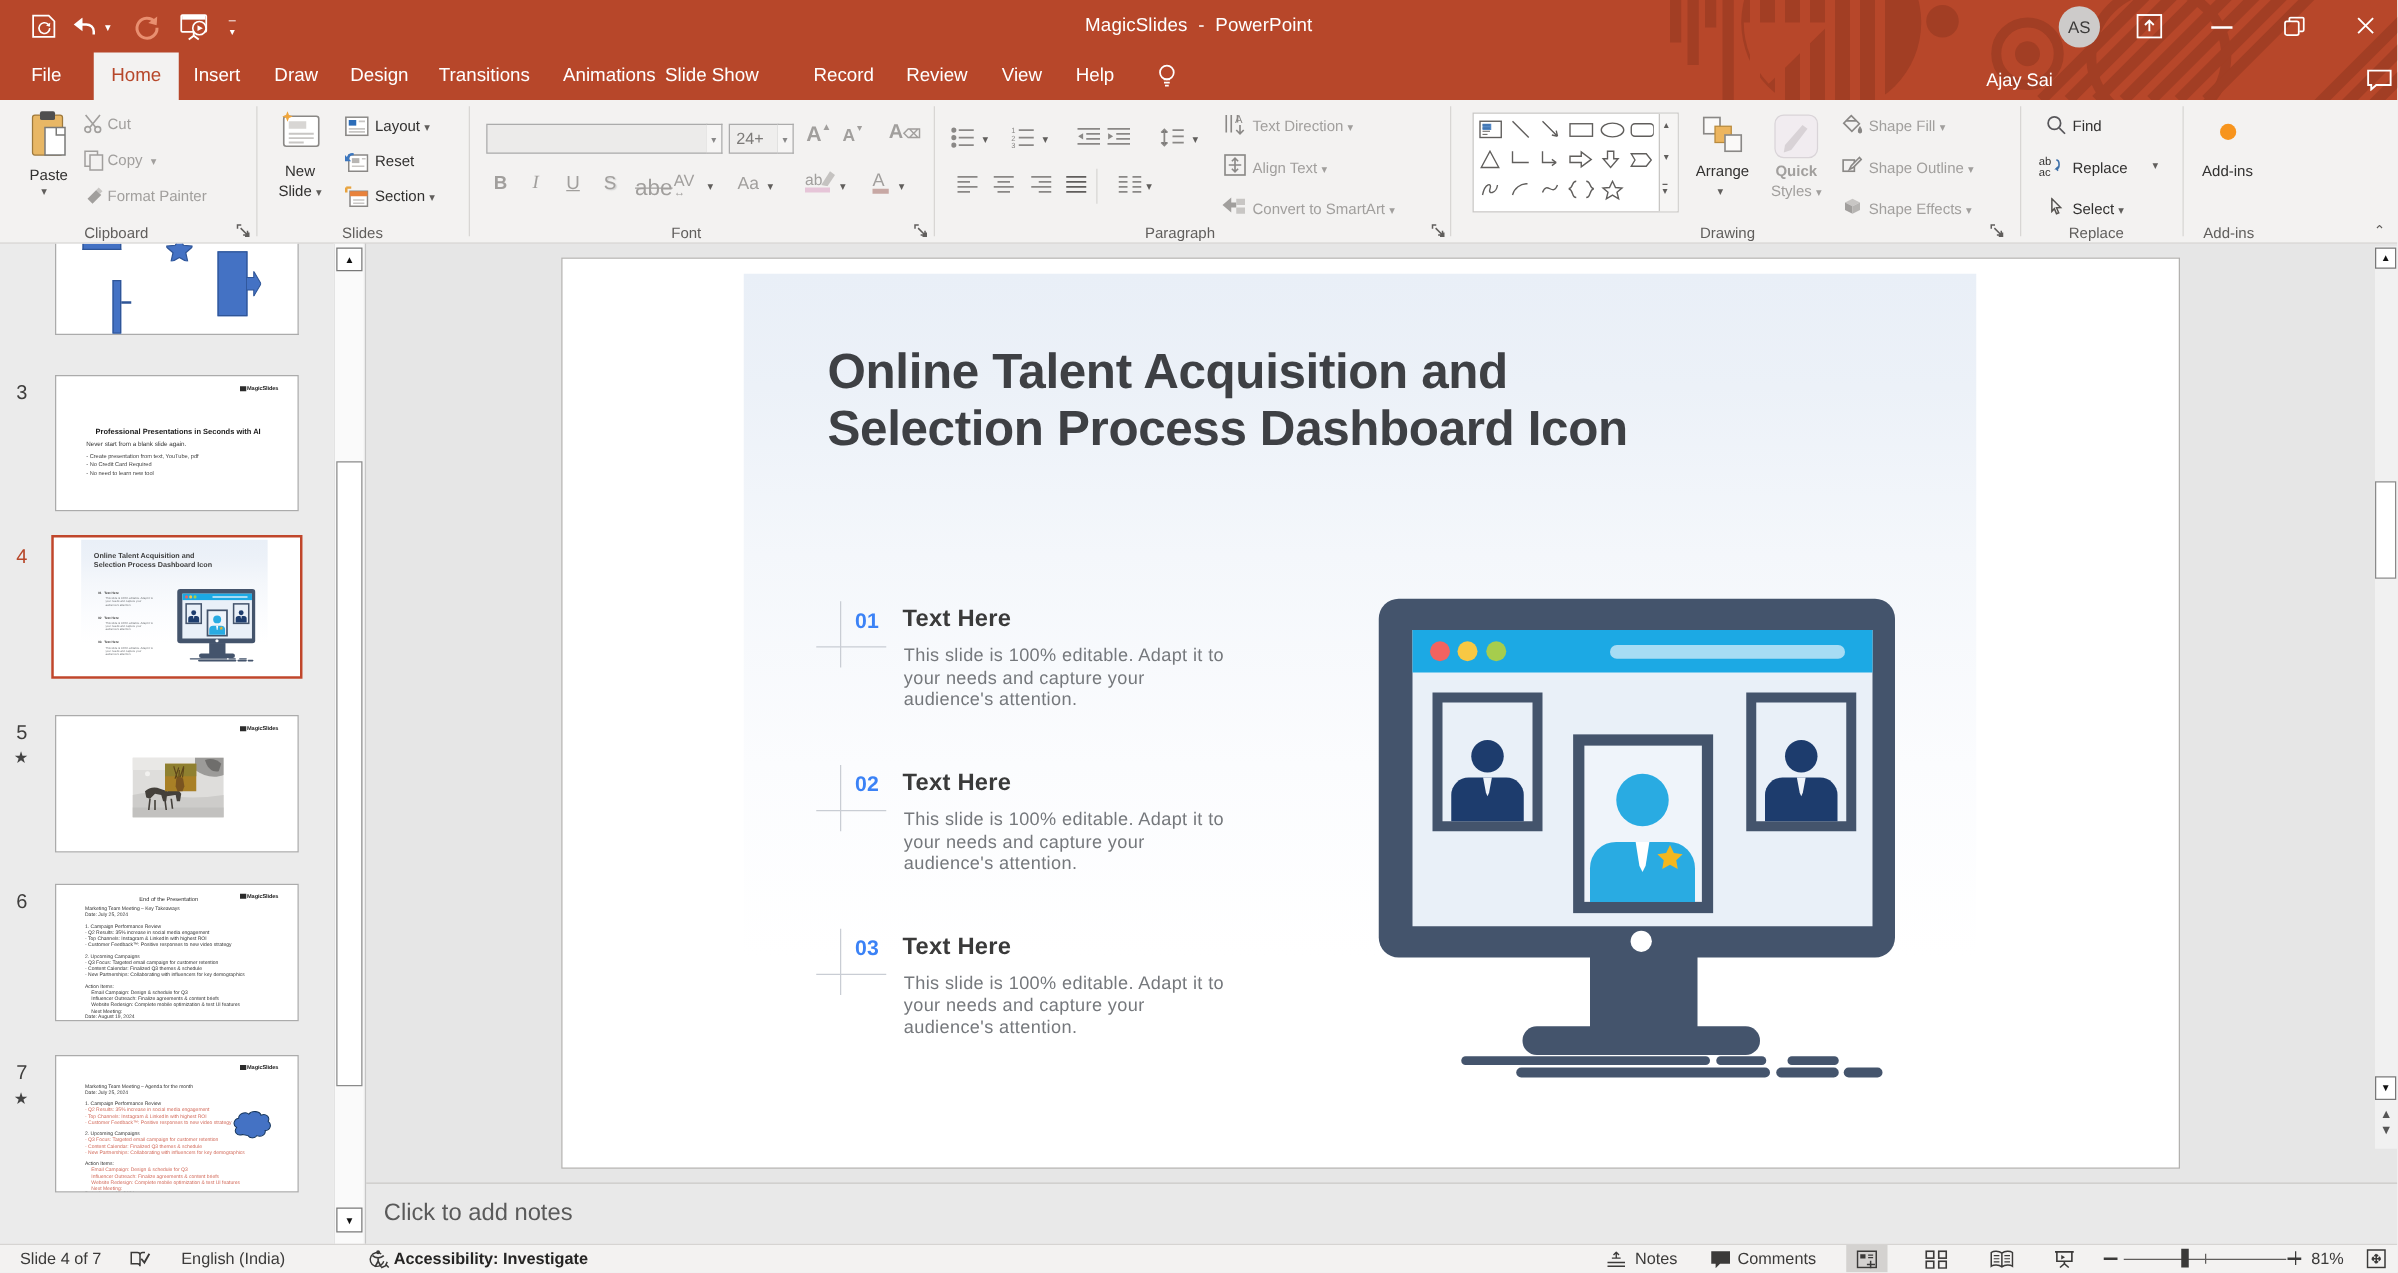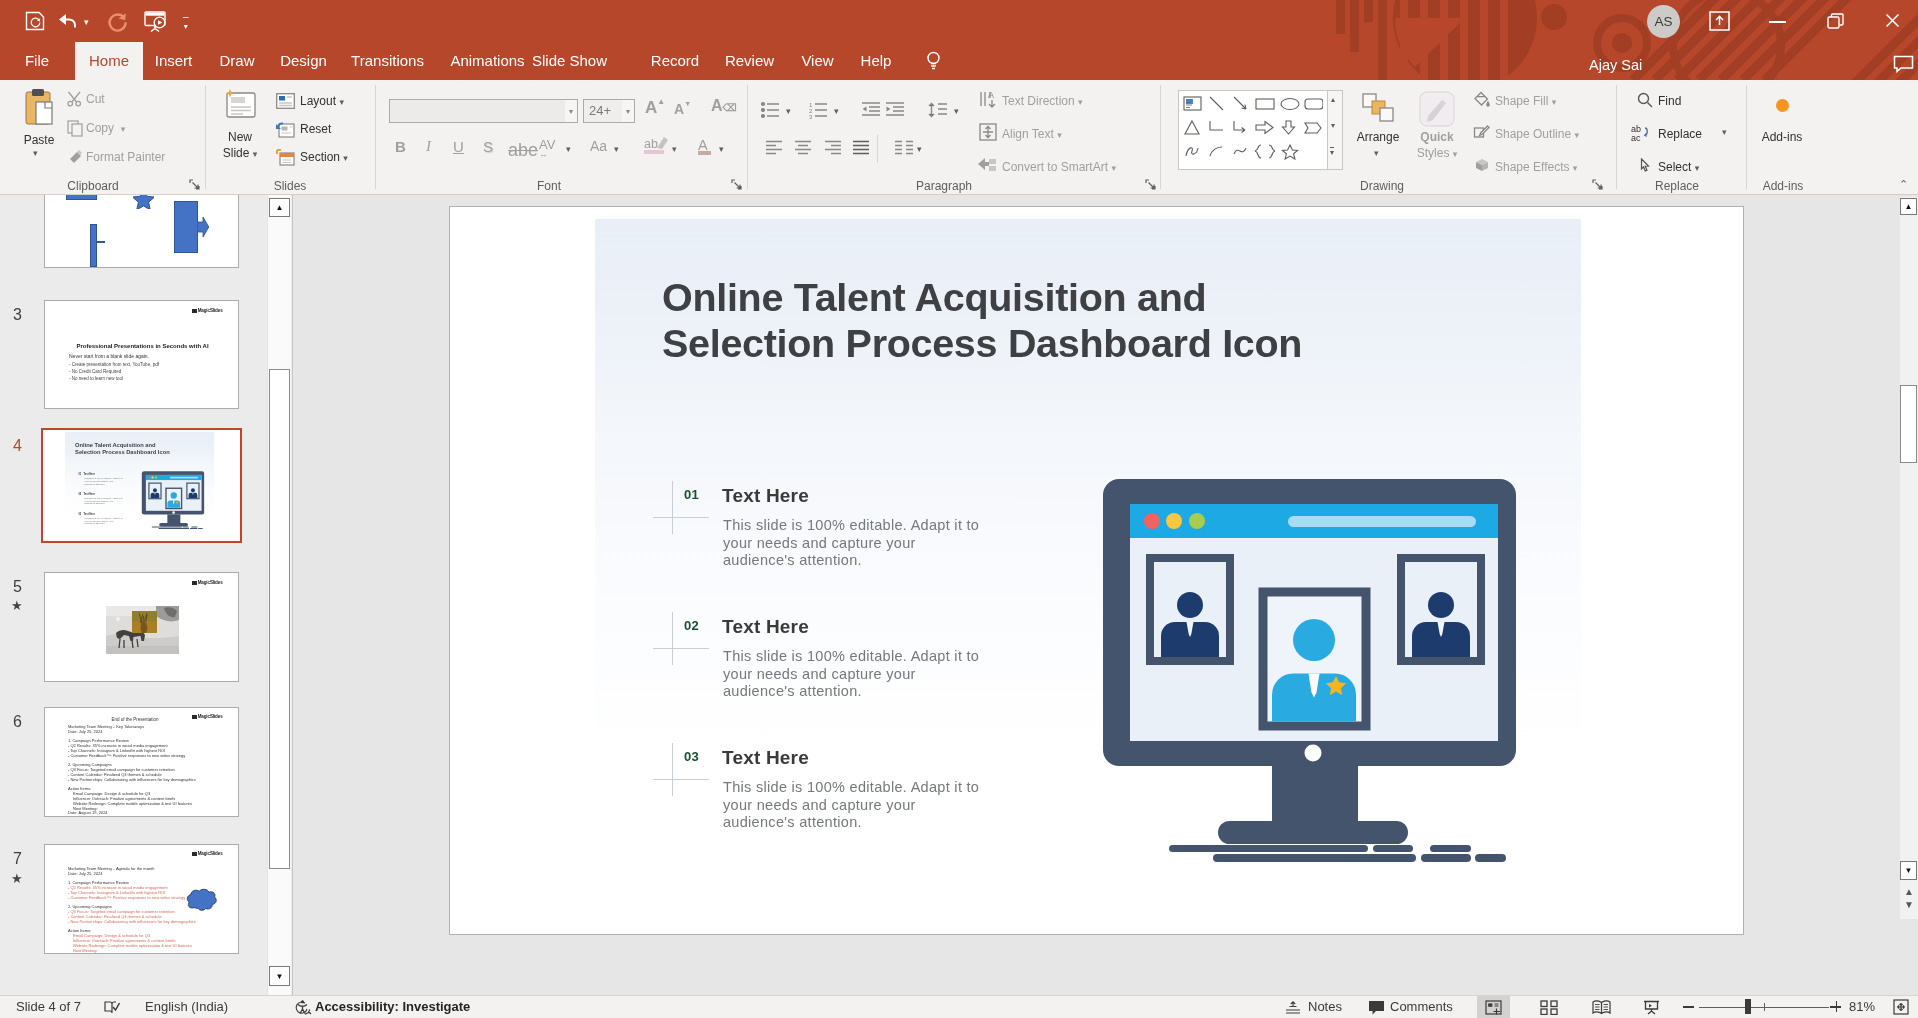--- a/index.html
+++ b/index.html
@@ -32,21 +32,21 @@
   .tstar { position:absolute; left:11px; font-size:13px; color:#444; }
   #thumbscroll { position:absolute; left:267px; top:0px; width:24px; height:801px; background:#FAFAFA; border-left:1px solid #E3E3E3; }
   #paneborder { position:absolute; left:292px; top:195px; width:1px; height:801px; background:#C6C6C6; }
 
   
   #edit { position:absolute; left:293px; top:195px; width:1625px; height:751px; background:#E6E6E6; }
   #canvas { position:absolute; left:156px; top:11px; width:1295px; height:729px; background:#fff; border:1px solid #B3B1AF; }
   #grad { position:absolute; left:145px; top:12px; width:986px; height:700px;
           background:linear-gradient(180deg,#E9EFF7 0%, #ECF1F8 13%, #F4F7FB 32%, #FBFCFE 56%, #FFF 78%); }
   #slidetitle { position:absolute; left:212px; top:67px; font-size:39.5px; line-height:46px; font-weight:bold; color:#3E4044; letter-spacing:-0.3px; }
-  .item-num { position:absolute; font-size:13px; font-weight:bold; color:#14532d; letter-spacing:0.2px; }
+  .item-num { position:absolute; font-size:17px; font-weight:bold; color:#3b82f6; letter-spacing:0.2px; }
   .item-head { position:absolute; font-size:19px; font-weight:bold; color:#3A3A3A; letter-spacing:0.2px; }
   .item-body { position:absolute; font-size:14.5px; line-height:17.6px; color:#75787C; letter-spacing:0.3px; }
   .vguide { position:absolute; width:1px; height:53px; background:#C9CDD4; }
   .hguide { position:absolute; width:56px; height:1px; background:#C9CDD4; }
 
   
   #notes { position:absolute; left:293px; top:946px; width:1625px; height:49px; background:#E9E9E9; border-top:1px solid #C9C7C5; }
   #notes span { position:absolute; left:14px; top:13px; font-size:19px; color:#5A5A5A; }
 
   
@@ -110,20 +110,21 @@
     </svg>
     <svg class="abs" style="left:144px;top:10px;" width="24" height="23" viewBox="0 0 24 23" fill="none" stroke="#fff" stroke-width="1.4">
       <rect x="1" y="2" width="20" height="13.5" rx="1"></rect>
       <rect x="1.7" y="2.7" width="18.6" height="3" fill="#fff" stroke="none"></rect>
       <path d="M11 15.5 L11 18.5 M7 21.5 L11 18.5 15 21.5" stroke-width="1.5"></path>
       <circle cx="15.5" cy="12.5" r="5.3" fill="#B7472A" stroke="#fff" stroke-width="1.3"></circle>
       <path d="M14 10.2 L18.3 12.5 14 14.8 Z" fill="#fff" stroke="none"></path>
     </svg>
     <div class="abs" style="left:183px;top:12px;color:#fff;font-size:10px;line-height:9px;text-align:center;">–<br><span style="font-size:8px;">▾</span></div>
 
+    <div id="title"><span style="letter-spacing:0.1px;">MagicSlides&nbsp;&nbsp;-&nbsp;&nbsp;PowerPoint</span></div>
 
     <div class="abs" style="left:1589px;top:0;height:42px;line-height:42px;color:#fff;font-size:14.5px;margin-top:44px;">Ajay Sai</div>
     <div class="abs" style="left:1647px;top:5px;width:33px;height:33px;border-radius:50%;background:#CDCBCA;color:#3B3A39;font-size:13.5px;text-align:center;line-height:33px;">AS</div>
     <svg class="abs" style="left:1709px;top:11px;" width="21" height="20" viewBox="0 0 21 20" fill="none" stroke="#fff" stroke-width="1.5">
       <rect x="1" y="1" width="19" height="18"></rect>
       <path d="M10.5 14 V5.5 M7 9 l3.5-3.6 L14 9"></path>
     </svg>
     <div class="abs" style="left:1769px;top:0;width:18px;height:42px;border-top:1px solid transparent;">
       <div style="position:absolute;left:0;top:20px;width:17px;height:1.6px;background:#fff;"></div>
     </div>
@@ -609,20 +610,23 @@
     </div>
 
     <div class="abs" style="left:1607px;top:2px;width:18px;height:722px;background:#F1F1F1;">
       <div class="abs" style="left:0px;top:1px;width:17px;height:17px;background:#fff;border:1px solid #787878;text-align:center;font-size:8px;color:#111;line-height:16px;">▲</div>
       <div class="abs" style="left:0px;top:188px;width:17px;height:78px;background:#fff;border:1px solid #8a8a8a;"></div>
       <div class="abs" style="left:0px;top:664px;width:17px;height:19px;background:#fff;border:1px solid #787878;text-align:center;font-size:8px;color:#111;line-height:18px;">▼</div>
       <div class="abs" style="left:2px;top:688px;width:14px;font-size:10px;color:#555;text-align:center;line-height:13px;">▲<br>▼</div>
     </div>
   </div>
 
+  <div id="notes">
+      <span>Click to add notes</span>
+    </div>
 
   <div id="status">
     <div class="sitem" style="left:16px;color:#3B3A39;">Slide 4 of 7</div>
     <svg class="sitem" style="left:104px;top:4px;" width="17" height="15" viewBox="0 0 17 15" fill="none" stroke="#3B3A39" stroke-width="1.2">
       <path d="M1 2 h5 a2 2 0 0 1 2 2 v9 a2 2 0 0 0 -2 -2 h-5 Z M8 4 a2 2 0 0 1 2 -2 h2"></path>
       <path d="M9 7 l2.5 3 4 -7" stroke-width="1.5"></path>
     </svg>
     <div class="sitem" style="left:145px;color:#3B3A39;">English (India)</div>
     <svg class="sitem" style="left:295px;top:3px;" width="17" height="17" viewBox="0 0 17 17" fill="none" stroke="#3B3A39" stroke-width="1.1">
       <circle cx="7.5" cy="2.8" r="1.6" fill="#3B3A39" stroke="none"></circle>

